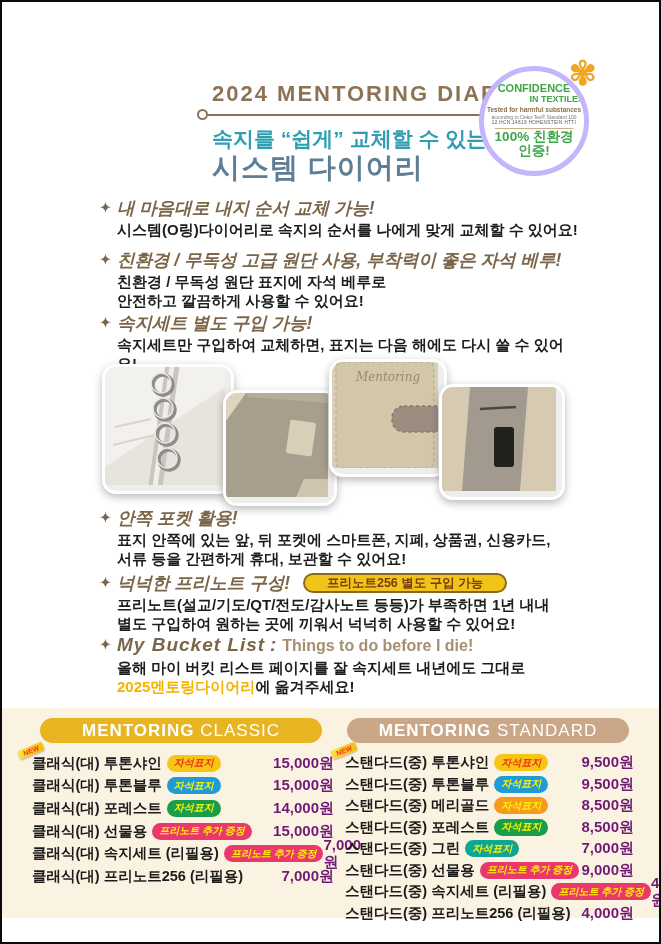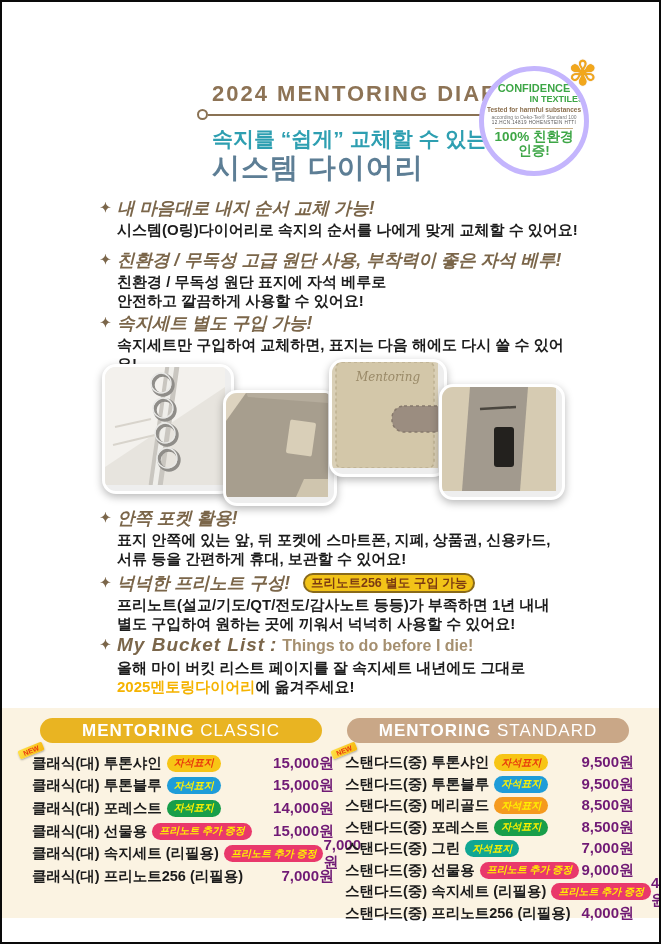--- a/index.html
+++ b/index.html
@@ -34,21 +34,21 @@
   .cert-eco2{font-size:13.5px;line-height:14px;}
 
   
   .bullet{position:absolute;left:98px;width:480px;}
   .b-head{color:#7B664A;font-weight:bold;font-style:italic;font-size:17.5px;line-height:20px;}
   .sparkle{font-style:normal;display:inline-block;width:17px;font-size:13px;vertical-align:2px;}
   .b-body{margin:3px 0 0 17px;color:#1c1c1c;font-size:15px;line-height:18.5px;font-weight:bold;}
   #b1{top:196px}#b2{top:248px}#b3{top:311px}#b4{top:506px}#b5{top:571px}#b6{top:633px}
   .pill-note{display:inline-block;margin-left:8px;background:#F2C318;border:2px solid #8a6a1a;
              color:#7B3A12;font-style:normal;font-size:12.5px;font-weight:bold;border-radius:11px;
-             padding:0 6px;line-height:16px;vertical-align:2px;}
+             padding:0 22px;line-height:16px;vertical-align:2px;}
   .bucket-en{font-size:19px;letter-spacing:1px;}
   .bucket-sub{color:#A58F6F;font-weight:bold;font-style:normal;font-size:16px;}
   .hl-gold{color:#F5B301;}
 
   
   .photo{position:absolute;border:3px solid #fff;border-radius:14px;box-shadow:0 3px 8px rgba(0,0,0,.28);
          overflow:hidden;background:#eee;}
   #p1{left:100px;top:362px;width:126px;height:124px;}
   #p2{left:221px;top:388px;width:108px;height:110px;}
   #p3{left:327px;top:357px;width:112px;height:112px;}

